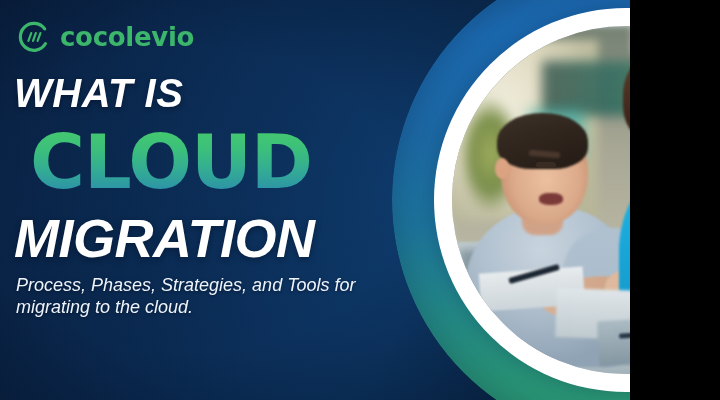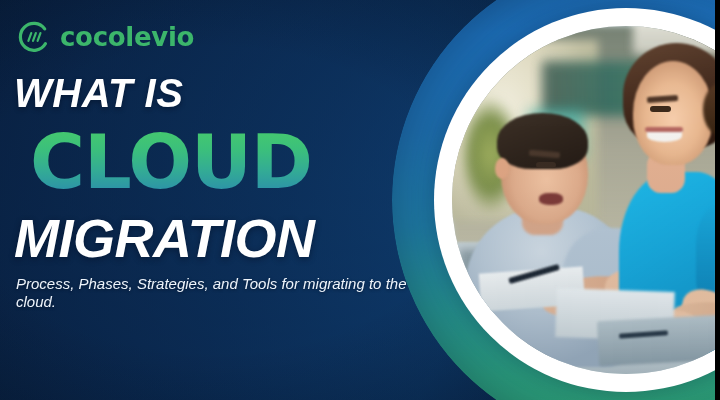--- a/index.html
+++ b/index.html
@@ -1,21 +1,21 @@
 <!DOCTYPE html>
 <html><head>
 <meta charset="utf-8">
 <title>Cloud Migration Title Card</title>
 <style>
   html,body{margin:0;padding:0;background:#000;}
   body{font-family:"Liberation Sans",sans-serif;}
 
   #card{
     position:relative;
-    width:715px;height:400px;
+    width:630px;height:400px;
     overflow:hidden;
     background:#081c38;
   }
 
   
   .bg-base{
     position:absolute;inset:0;
     background:
       radial-gradient(125% 150% at 72% 42%, #11447c 0%, #0c3464 30%, #08244a 58%, #061a35 78%, #04142a 100%);
   }
@@ -323,21 +323,21 @@
     font-weight:700;font-style:italic;
     font-size:54px;line-height:.96;
     letter-spacing:-0.5px;
     color:#ffffff;
     text-shadow:0 2px 6px rgba(2,12,28,.45);
     margin:2px 0 0 0;
   }
   .subtitle{
     font-family:"Liberation Sans",sans-serif;
     font-style:italic;font-weight:400;
-    font-size:15px;line-height:1.2;
+    font-size:18px;line-height:1.2;
     color:#eef4fb;
     margin:10px 0 0 2px;
     text-shadow:0 1px 3px rgba(2,12,28,.5);
   }
 </style>
 </head>
 <body>
 
 <div id="card">
 

